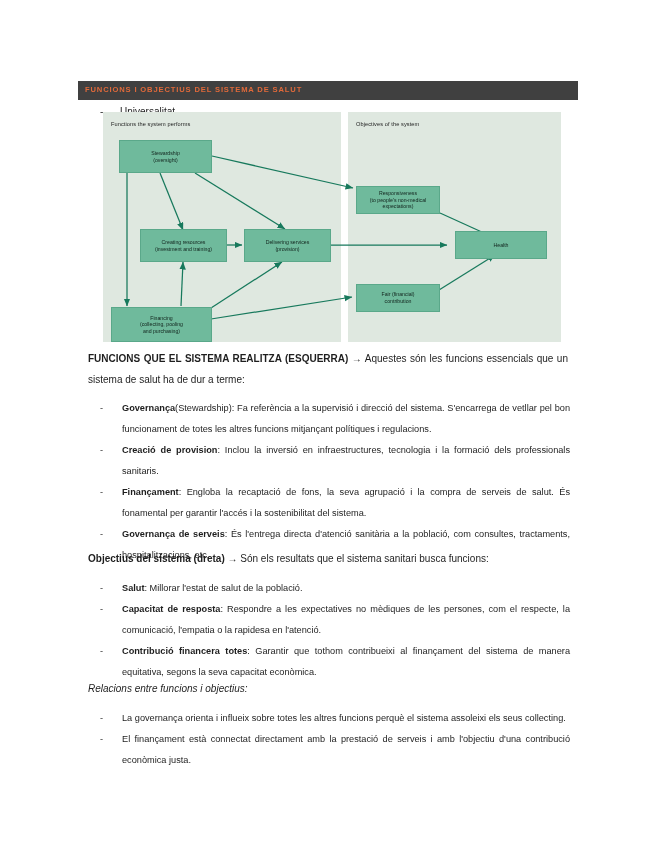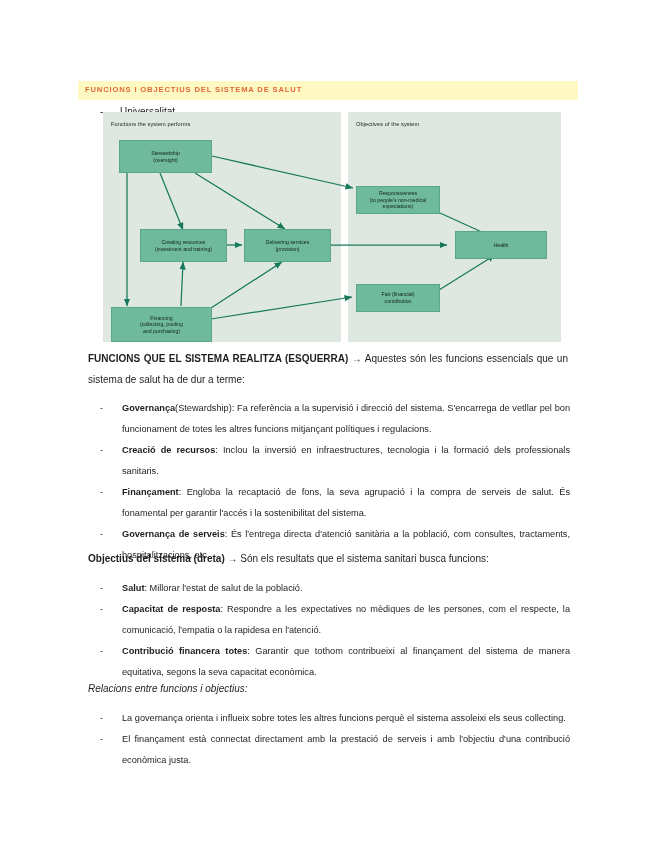--- a/index.html
+++ b/index.html
@@ -41,21 +41,21 @@
     color: #333;
   }
 
   
   .banner {
     position: absolute;
     left: 78px;
     top: 81px;
     width: 500px;
     height: 19px;
-    background: #fef9c3;
+    background: #404040;
   }
   .banner-text {
     position: absolute;
     left: 7px;
     top: 4px;
     font-size: 7.6px;
     letter-spacing: 0.85px;
     color: #e0693a;
     font-weight: 600;
     white-space: nowrap;
@@ -253,21 +253,21 @@
     <span>Aquestes són les funcions essencials que un sistema de salut ha de dur a terme:</span>
   </div>
 
   <div class="bullet-list" style="left:100px; top:398px; width:470px;">
     <div class="bullet">
       <span class="dash">-</span>
       <b>Governança</b><span>(Stewardship): Fa referència a la supervisió i direcció del sistema. S'encarrega de vetllar pel bon funcionament de totes les altres funcions mitjançant polítiques i regulacions.</span>
     </div>
     <div class="bullet">
       <span class="dash">-</span>
-      <b>Creació de recursos</b><span>: Inclou la inversió en infraestructures, tecnologia i la formació dels professionals sanitaris.</span>
+      <b>Creació de provision</b><span>: Inclou la inversió en infraestructures, tecnologia i la formació dels professionals sanitaris.</span>
     </div>
     <div class="bullet">
       <span class="dash">-</span>
       <b>Finançament</b><span>: Engloba la recaptació de fons, la seva agrupació i la compra de serveis de salut. És fonamental per garantir l'accés i la sostenibilitat del sistema.</span>
     </div>
     <div class="bullet">
       <span class="dash">-</span>
       <b>Governança de serveis</b><span>: És l'entrega directa d'atenció sanitària a la població, com consultes, tractaments, hospitalitzacions, etc.</span>
     </div>
   </div>

